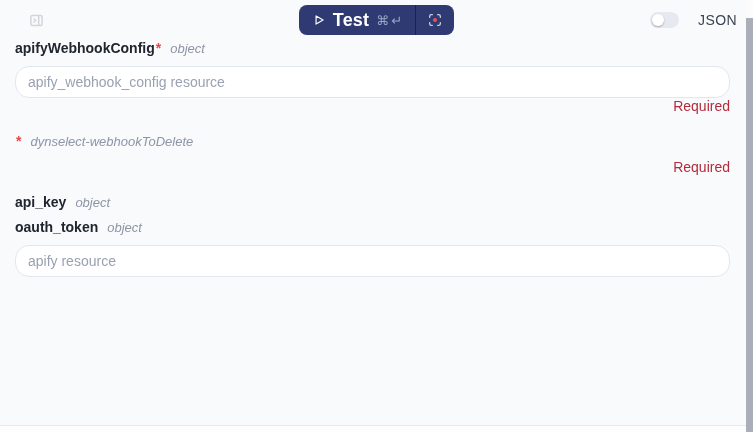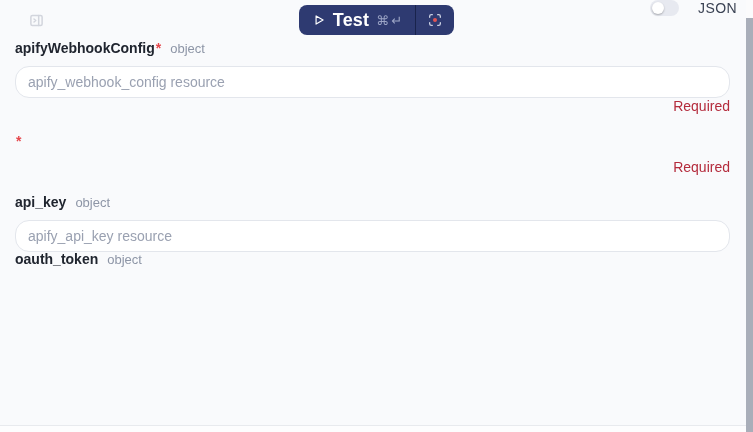--- a/index.html
+++ b/index.html
@@ -53,21 +53,21 @@
     padding: 0 11px;
     cursor: pointer;
   }
 
   .json-toggle-group {
     position: absolute;
     right: 16px;
     top: 0;
     height: 40px;
     display: flex;
-    align-items: flex-start;
+    align-items: center;
     gap: 19px;
   }
   .switch {
     position: relative;
     width: 29px;
     height: 16px;
     border-radius: 9px;
     background: #e7e9f0;
     cursor: pointer;
     flex: 0 0 auto;
@@ -89,21 +89,21 @@
   .field { }
   .field.has-error { margin-bottom: 20px; }
   .field-label-row {
     display: flex;
     align-items: center;
     line-height: 15px;
     margin-bottom: 10px;
   }
   .fname { font-size: 14px; font-weight: 700; color: #20252f; }
   .req-star { font-size: 14px; font-weight: 700; color: #e5484d; margin-left: 1px; }
-  .ftype { font-size: 13px; color: #8d95a6; margin-left: 9px; }
+  .ftype { font-size: 13px; font-style: italic; color: #8d95a6; margin-left: 9px; }
   .field-input {
     display: block;
     width: 100%;
     height: 32px;
     background: #ffffff;
     border: 1px solid #e3e6ec;
     border-radius: 14px;
     padding: 0 12px;
     font-family: "Liberation Sans", sans-serif;
     font-size: 14px;
@@ -202,39 +202,40 @@
     </div>
     <input class="field-input" type="text" placeholder="apify_webhook_config resource" style="">
     <div class="error-row">
       <span class="error-text">Required</span>
     </div>
   </div>
 
   <div class="field has-error">
     <div class="field-label-row">
         <span class="req-star">*</span>
+      <span class="ftype">dynselect-webhookToDelete</span>
     </div>
     <div class="error-row">
       <span class="error-text">Required</span>
     </div>
   </div>
 
   <div class="field">
     <div class="field-label-row">
       <span class="fname">api_key</span>
       <span class="ftype">object</span>
     </div>
-    <input class="field-input" type="text" placeholder="apify_api_key resource" style="">
   </div>
 
   <div class="field">
     <div class="field-label-row">
       <span class="fname">oauth_token</span>
       <span class="ftype">object</span>
     </div>
+    <input class="field-input" type="text" placeholder="apify resource" style="">
   </div>
 
 </div>
 
 <div class="bottom-bar"></div>
 <div class="scrollbar-track">
   <div class="scrollbar-thumb"></div>
 </div>
 
 </body></html>

